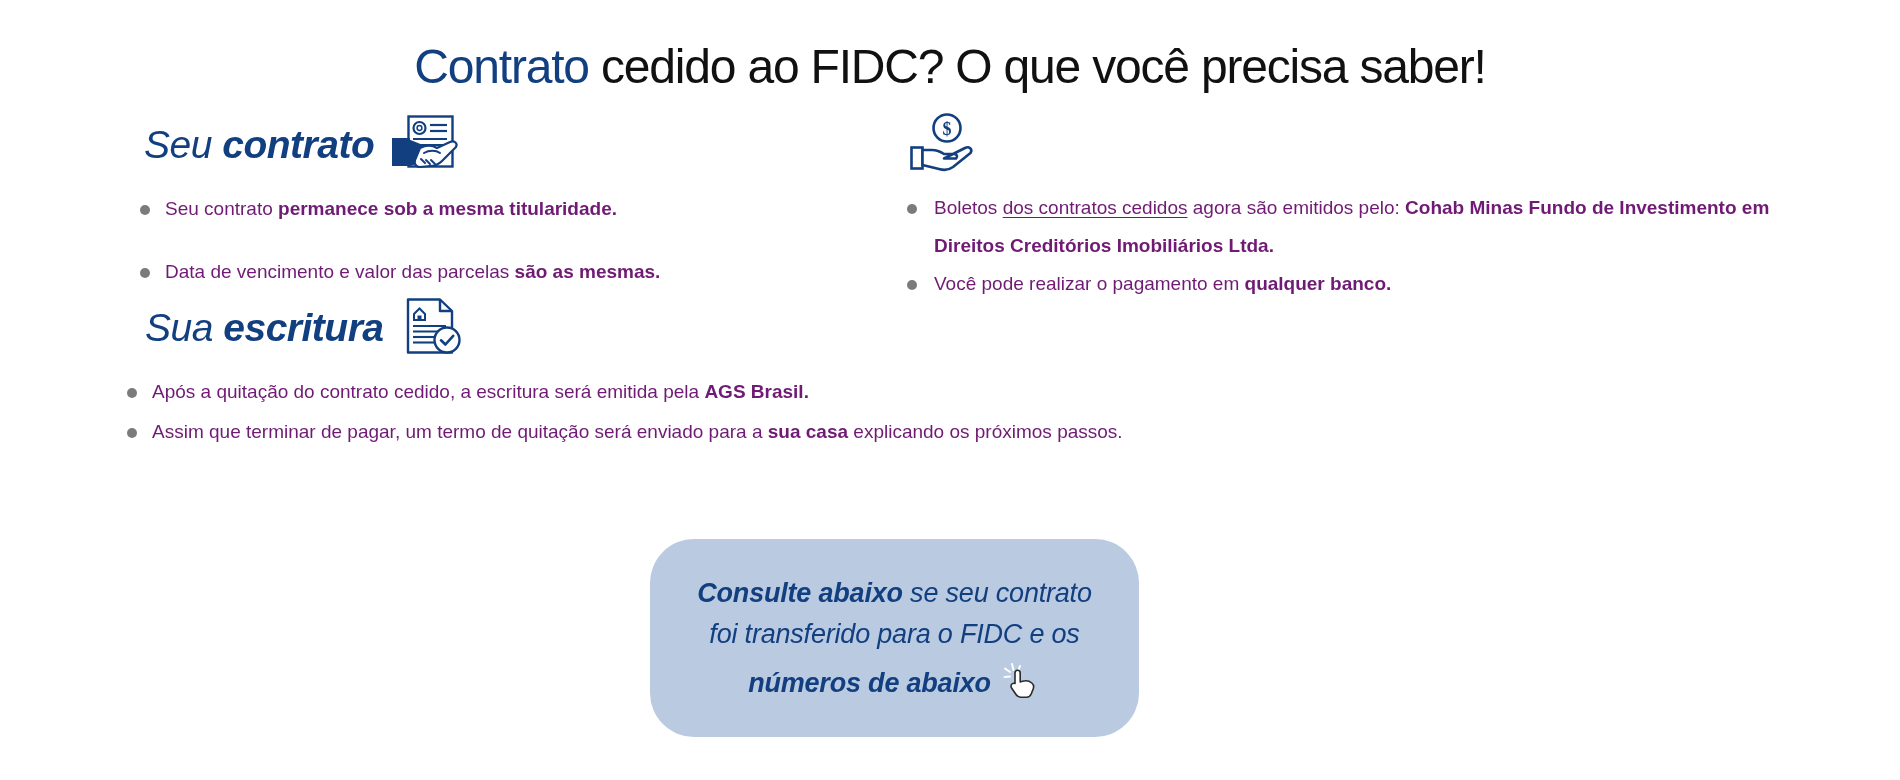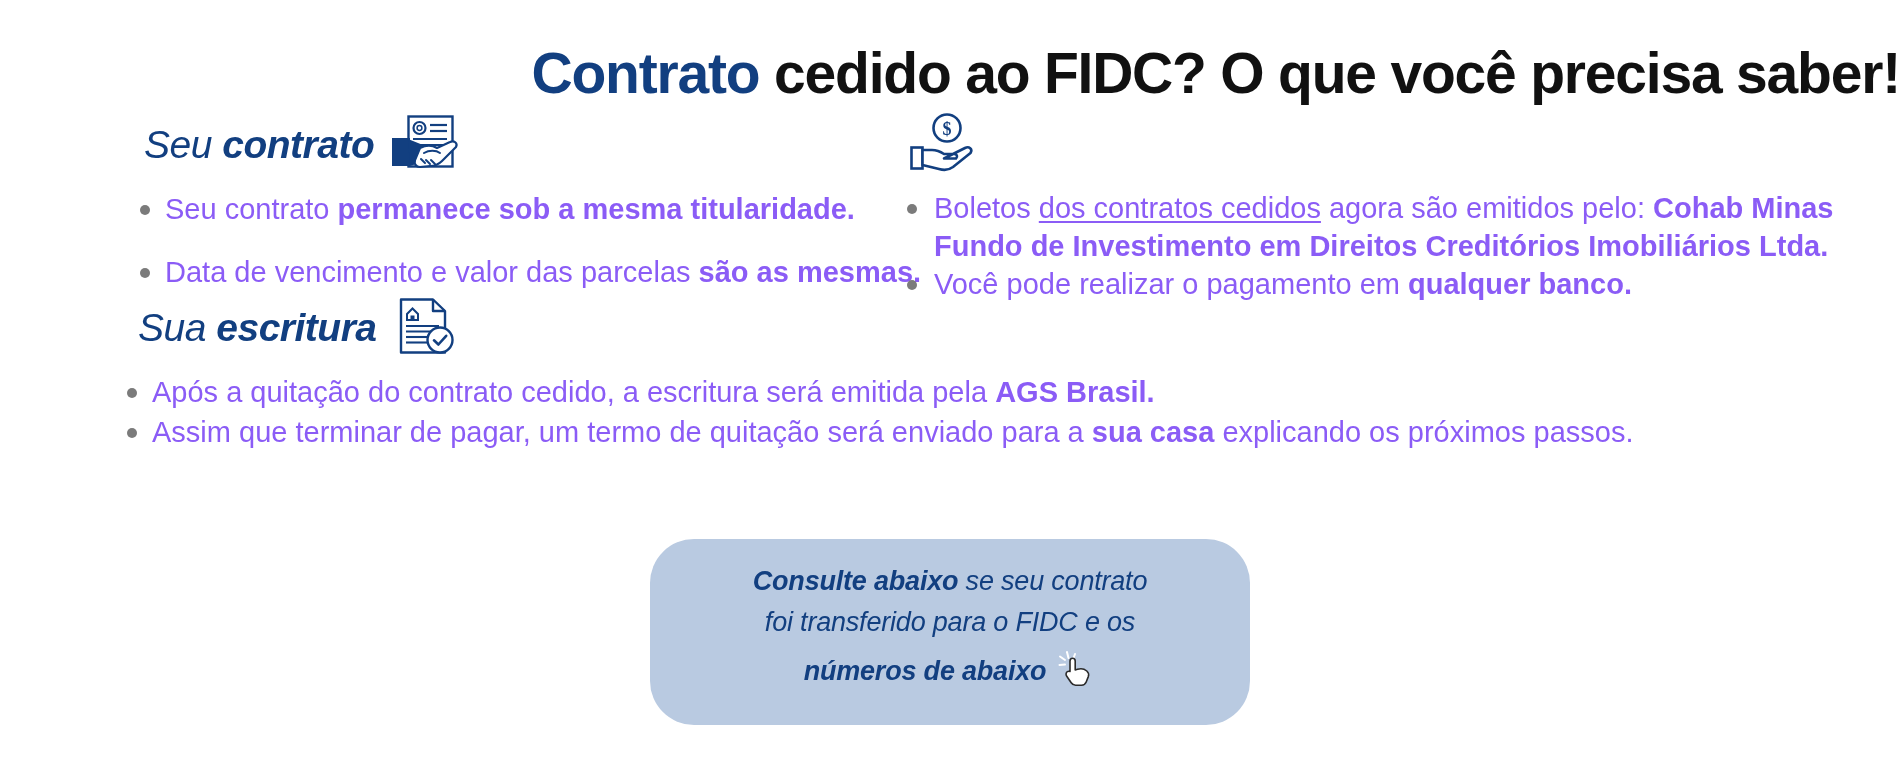--- a/index.html
+++ b/index.html
@@ -21,23 +21,23 @@
     width: 1900px;
     height: 780px;
   }
 
   
   .page-title {
     position: absolute;
     left: 0;
     top: -2px;
     width: 1900px;
-    text-align: right;
-    font-size: 57px;
-    font-weight: 700;
+    text-align: center;
+    font-size: 48px;
+    font-weight: 400;
     letter-spacing: -1.2px;
     line-height: 74px;
     color: #111111;
     white-space: nowrap;
   }
   .page-title .hl { color: #123f80; }
 
   
   .section {
     position: absolute;
@@ -61,23 +61,23 @@
 
   
   ul.bullets {
     list-style: none;
     margin: 0;
     padding: 0;
   }
   ul.bullets > li {
     position: relative;
     padding-left: 27px;
-    font-size: 29px;
+    font-size: 19px;
     line-height: 38px;
-    color: #8b5cf6;
+    color: #701a75;
     font-weight: 400;
   }
   ul.bullets > li::before {
     content: "";
     position: absolute;
     left: 2px;
     top: 15px;
     width: 10px;
     height: 10px;
     border-radius: 50%;
@@ -92,31 +92,31 @@
   #sec-contrato  ul.bullets { margin-top: 12px; }
   #sec-contrato  ul.bullets > li + li { margin-top: 25px; }
 
   #sec-boletos   { left: 905px; top: 112px; width: 930px; }
   #sec-boletos   .section-head { margin-left: 4px; }
   #sec-boletos   ul.bullets { margin-top: 11px; }
   #sec-boletos   ul.bullets > li { padding-left: 29px; }
   #sec-boletos   ul.bullets > li + li { margin-top: 0; }
 
   #sec-escritura { left: 125px; top: 295px; }
-  #sec-escritura .section-head { margin-left: 13px; }
+  #sec-escritura .section-head { margin-left: 20px; }
   #sec-escritura ul.bullets { margin-top: 12px; }
   #sec-escritura ul.bullets > li + li { margin-top: 2px; }
 
   
   .cta {
     position: absolute;
     left: 650px;
     top: 539px;
-    width: 600px;
-    padding: 22px 30px 26px;
+    width: 489px;
+    padding: 34px 30px 26px;
     box-sizing: border-box;
     background: #b9cae1;
     border-radius: 44px;
     text-align: center;
   }
   .cta-line {
     font-size: 27px;
     font-style: italic;
     color: #123f80;
     line-height: 41px;

